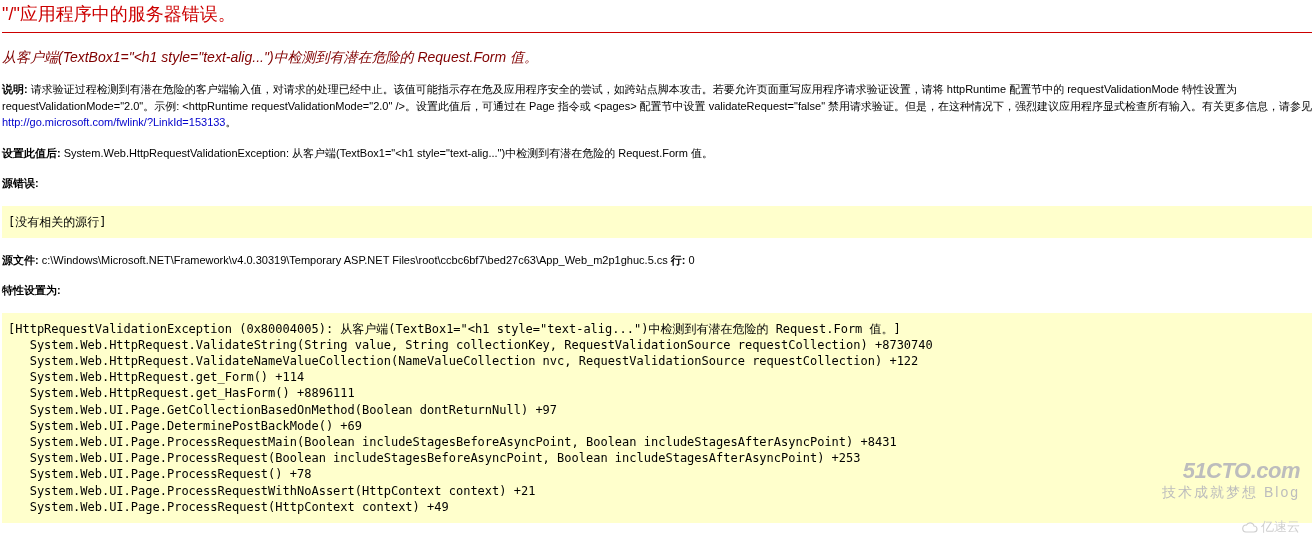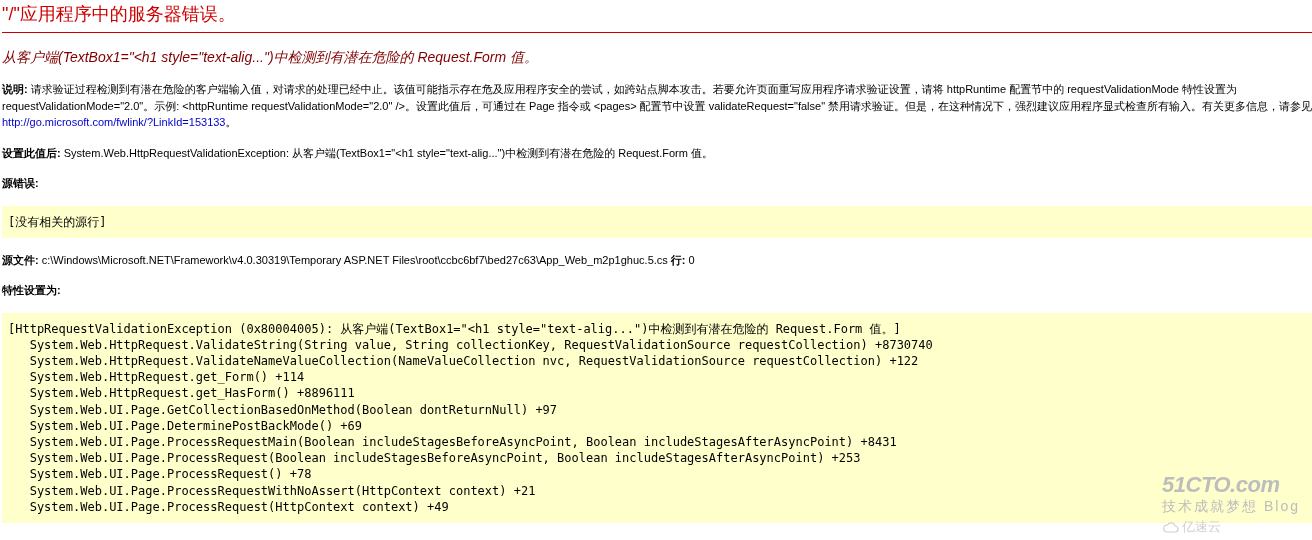--- a/index.html
+++ b/index.html
@@ -5,24 +5,24 @@
 html,body{margin:0;padding:0;font-family:Verdana,Arial,sans-serif;font-size:11px;background:#fff;color:#000;width:1312px}
 body{padding:0 0 0 2px}
 h1{font-family:"Trebuchet MS",Verdana,sans-serif;font-size:18px;font-weight:normal;color:#c00;margin:2px 0 8px 0;padding-bottom:6px;border-bottom:1px solid #c00}
 h2{font-family:"Trebuchet MS",Verdana,sans-serif;font-size:14px;font-weight:normal;font-style:italic;color:#800000;margin:16px 0 14px 0}
 .desc{color:#000;line-height:1.5;margin:0 0 14px 0}
 .desc b{font-weight:bold}
 .lnk{color:#00c;cursor:pointer}
 .field{margin:0 0 14px 0;line-height:1.5}
 .field b{font-weight:bold}
 .codebox{background:#ffffcc;width:100%;padding:8px 6px;font-family:Consolas,"Lucida Console",monospace;font-size:12px;margin:4px 0 14px 0;white-space:pre;overflow:hidden;line-height:1.35}
-.watermark{position:fixed;right:12px;bottom:4px;text-align:left;color:#bdbdbd;font-family:Arial,sans-serif;pointer-events:none}
+.watermark{position:fixed;right:12px;bottom:4px;text-align:right;color:#bdbdbd;font-family:Arial,sans-serif;pointer-events:none}
 .wm1{font-size:22px;font-weight:bold;font-style:italic;letter-spacing:-0.5px}
 .wm2{font-size:14px;letter-spacing:2px}
-.wm3{font-size:13px;color:#cfcfcf;margin-top:2px}
+.wm3{font-size:13px;color:#cfcfcf;margin-top:16px}
 .wm3 svg{vertical-align:middle;margin-right:2px}
 </style>
 </head>
 <body>
 
 <h1>"/"应用程序中的服务器错误。</h1>
 
 <h2>从客户端(TextBox1="&lt;h1 style="text-alig...")中检测到有潜在危险的 Request.Form 值。</h2>
 
 <p class="desc">

